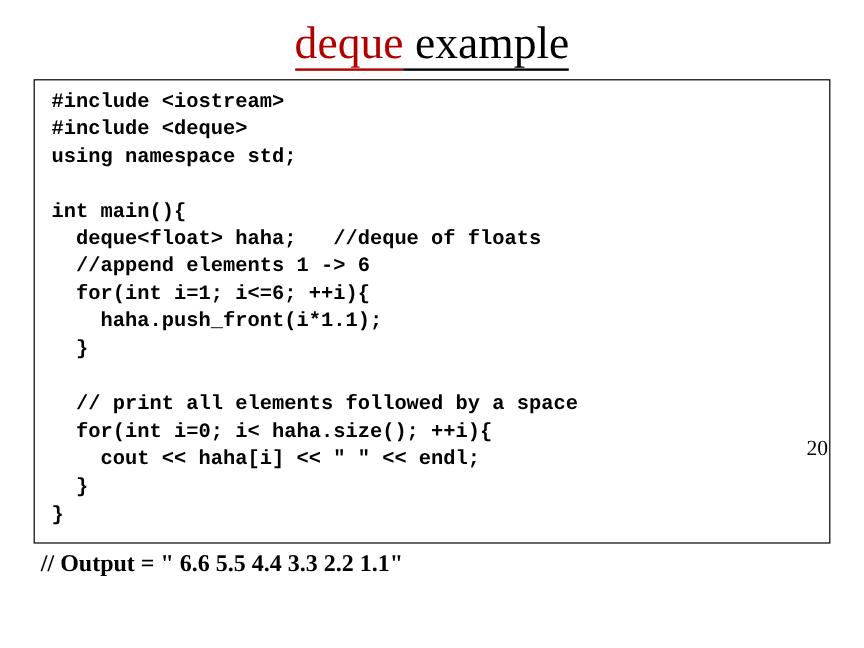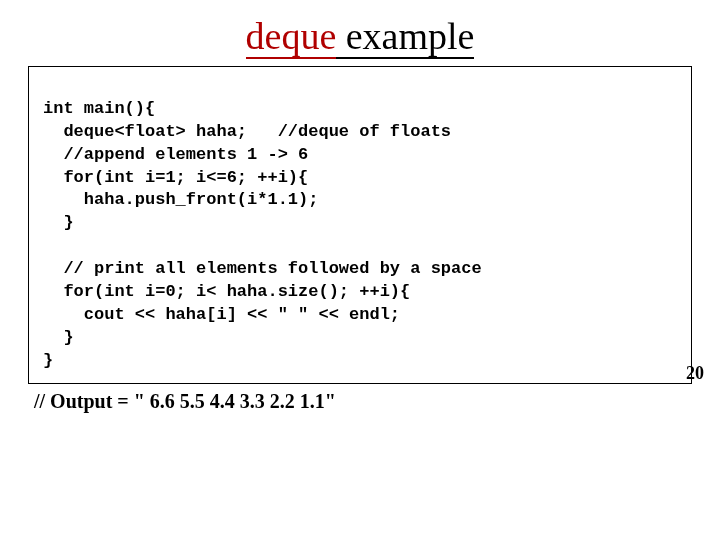--- a/index.html
+++ b/index.html
@@ -54,38 +54,39 @@
   .footer {
     position: absolute;
     left: 10px;
     bottom: 8px;
     font-size: 14px;
     font-family: sans-serif;
     color: #000;
   }
   .pagenum {
     position: absolute;
-    right: 16px;
+    right: 30px;
     bottom: 28px;
     font-size: 18px;
     font-family: "Times New Roman", serif;
     color: #000;
-    font-weight: bold;
   }
 </style>
 </head>
 <body>
 
 <div class="slide">
 
   <div class="title">
     <span class="kw">deque</span><span class="rest">  example</span>
   </div>
 
-  <div class="code-box">
+  <div class="code-box"><div>#include &lt;iostream&gt;
+#include &lt;deque&gt;
+using namespace std;</div>
 <div>int main(){
   deque&lt;float&gt; haha;   //deque of floats
   //append elements 1 -&gt; 6
   for(int i=1; i&lt;=6; ++i){
     haha.push_front(i*1.1);
   }</div>
 <div>  // print all elements followed by a space
   for(int i=0; i&lt; haha.size(); ++i){
     cout &lt;&lt; haha[i] &lt;&lt; " " &lt;&lt; endl;
   }

